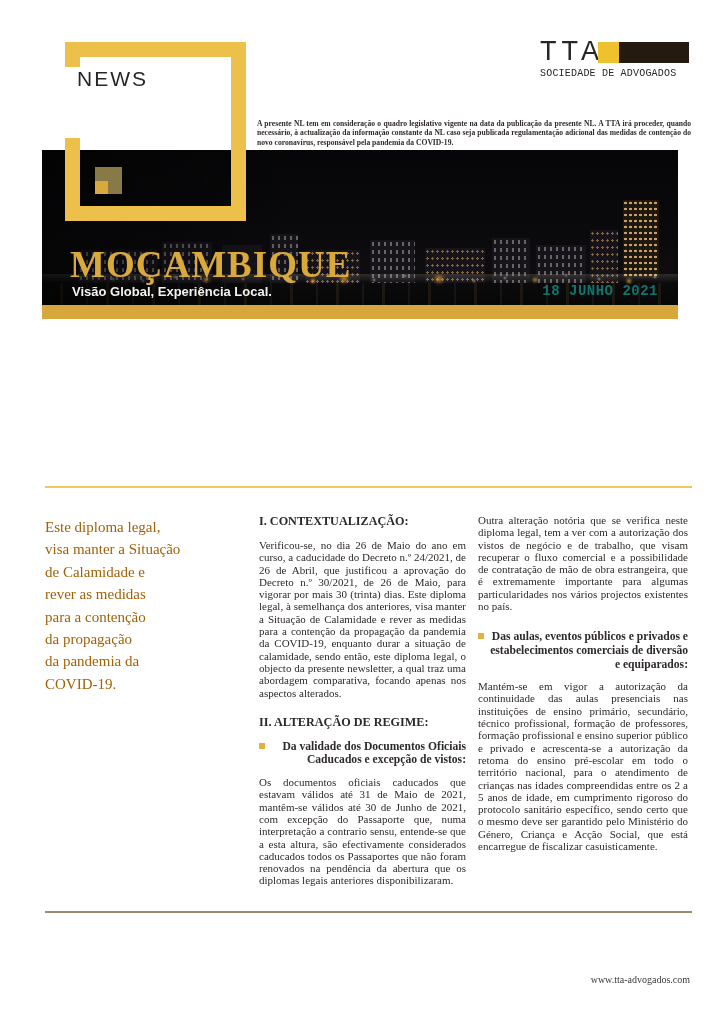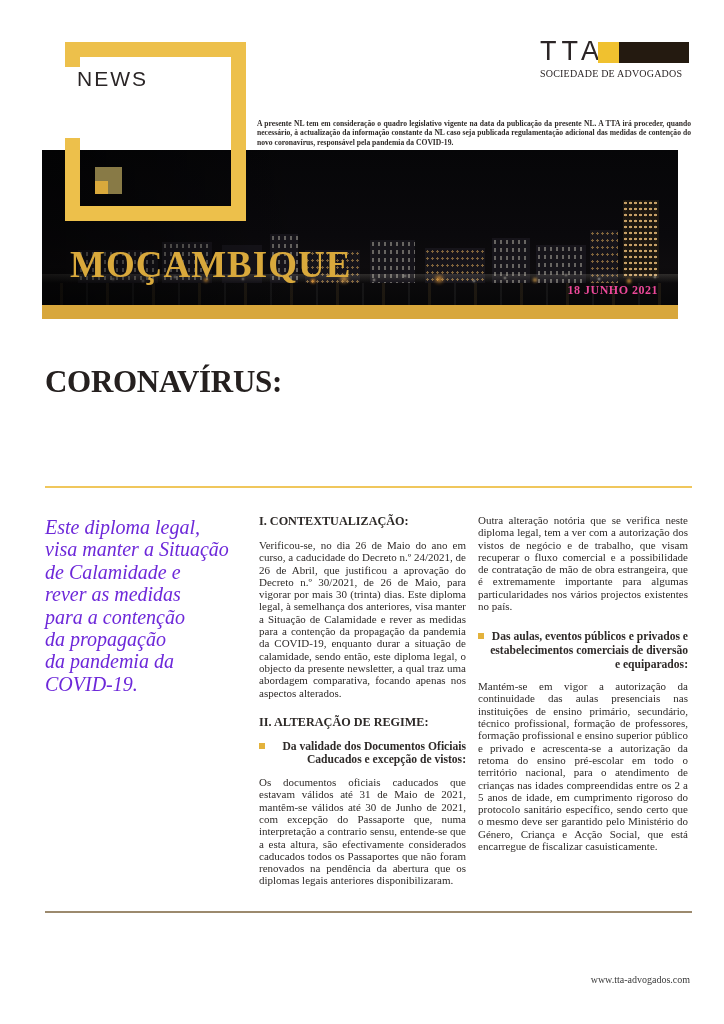--- a/index.html
+++ b/index.html
@@ -18,21 +18,21 @@
   .newsletter-name { position:absolute; left:77px; top:64px; z-index:4; color:#2a2526;
                      font-family:"Liberation Sans","DejaVu Sans",sans-serif; }
   .newsletter-name .l1 { font-size:21px; font-weight:400; letter-spacing:2px; line-height:29px; }
   .newsletter-name .l2 { font-size:28px; font-weight:700; letter-spacing:0.5px; line-height:30px; }
 
   .firm-logo { position:absolute; left:540px; top:38px; width:150px; }
   .firm-name { font-family:"Liberation Sans","DejaVu Sans",sans-serif; font-size:27px; font-weight:400;
                letter-spacing:5px; color:#2b2526; line-height:27px; }
   .firm-sq-gold { position:absolute; left:58px; top:4px; width:21px; height:21px; background:#F0C12F; }
   .firm-sq-dark { position:absolute; left:79px; top:4px; width:70px; height:21px; background:#241A10; }
-  .firm-subtitle { font-family:Liberation Serif, serif; font-size:10px; letter-spacing:0.2px;
+  .firm-subtitle { font-family:Liberation Mono, monospace; font-size:10px; letter-spacing:0.2px;
                    color:#2b2526; margin-top:3px; white-space:nowrap; }
 
   .disclaimer { position:absolute; left:257px; top:119px; width:434px; font-size:7.6px; line-height:9.3px;
                 font-weight:700; text-align:justify; color:#2f2a28; }
 
   
   .banner { position:absolute; left:42px; top:150px; width:636px; height:169px; z-index:1; }
   .banner-photo { position:absolute; left:0; top:0; width:636px; height:155px; overflow:hidden;
     background:linear-gradient(180deg,#060608 0%,#0a090c 55%,#0e0c0e 75%,#070708 100%); }
   .banner-goldbar { position:absolute; left:0; top:155px; width:636px; height:14px; background:#D8A73C; }
@@ -58,37 +58,37 @@
       462px -1px 2px 0 rgba(255,250,235,.8), 492px 1px 3px 1px rgba(255,190,90,.8),
       523px -4px 2px 0 rgba(255,250,235,.65), 556px 0 2px 0 rgba(255,250,235,.9),
       586px 2px 3px 1px rgba(255,180,70,.9), 612px -2px 2px 0 rgba(255,250,235,.8); }
   .banner-shade { position:absolute; left:0; top:0; width:636px; height:155px;
     background:linear-gradient(90deg, rgba(0,0,0,.55) 0%, rgba(0,0,0,0) 42%); }
 
   .banner-country { position:absolute; left:28px; top:93px; font-size:37px; font-weight:700;
                     letter-spacing:1px; color:#D9A93C; z-index:2; }
   .banner-tagline { position:absolute; left:30px; top:134px; font-family:"Liberation Sans","DejaVu Sans",sans-serif;
                     font-size:13px; font-weight:700; color:#f4f2ee; z-index:2; }
-  .banner-date { position:absolute; right:20px; top:133px; font-size:12px; font-weight:700;
-                 letter-spacing:0.5px; color:#ec4899; z-index:2; }
+  .banner-date { position:absolute; right:20px; top:133px; font-size:14px; font-weight:700;
+                 letter-spacing:0.5px; color:#0f766e; z-index:2;font-family:Liberation Mono, monospace; }
 
   .mini-square-olive { position:absolute; left:95px; top:167px; width:27px; height:27px; background:#887A46; z-index:4; }
   .mini-square-gold  { position:absolute; left:95px; top:181px; width:13px; height:13px; background:#D9A93C; z-index:5; }
 
   
   .headline { position:absolute; left:45px; top:363px; color:#25201f; letter-spacing:-0.3px; }
   .headline .h1 { font-size:31px; font-weight:700; line-height:37px; }
   .headline .h2 { font-size:30px; font-weight:400; line-height:37px; }
 
   .rule-gold { position:absolute; left:45px; top:486px; width:647px; height:2px; background:#F0C75C; }
   .rule-tan  { position:absolute; left:45px; top:911px; width:647px; height:2px; background:#9C8A6E; }
 
   
-  .lede { position:absolute; left:45px; top:516px; width:205px; font-style:italic; font-size:20px;
-          line-height:22.4px; color:#6d28d9; white-space:pre-line; }
+  .lede { position:absolute; left:45px; top:516px; width:205px; font-size:15px;
+          line-height:22.4px; color:#a16207; white-space:pre-line; }
 
   .col { position:absolute; top:514px; font-size:11px; line-height:12.3px; text-align:justify; color:#2e2a28; }
   .col-mid   { left:259px; width:207px; }
   .col-right { left:478px; width:210px; }
 
   .sec-heading { font-size:12.2px; font-weight:700; line-height:14px; margin-bottom:11px; text-align:left; }
   .sec-heading.second { margin-top:16px; }
   .bullet-item { position:relative; padding-left:12px; margin-bottom:9px; text-align:right; }
   .bullet-sq { position:absolute; left:0; top:3px; width:6px; height:6px; background:#E3B23C; }
   .bullet-title { font-size:11.6px; font-weight:700; line-height:13.6px; }
@@ -134,28 +134,28 @@
       <div class="bld win" style="left:494px; top:95px;  width:50px; height:38px;"></div>
       <div class="bld winy" style="left:548px; top:80px;  width:28px; height:53px;"></div>
       <div class="tower"></div>
       <div class="water-band"></div>
       <span class="lights"></span>
       <div class="reflection"></div>
       <div class="banner-shade"></div>
     </div>
     <div class="banner-goldbar"></div>
     <div class="banner-country">MOÇAMBIQUE</div>
+    <div class="banner-tagline">Visão Global, Experiência Local.</div>
     <div class="banner-date">18 JUNHO 2021</div>
   </div>
 
   <div class="mini-square-olive"></div>
   <div class="mini-square-gold"></div>
 
   <div class="headline">
-    <div class="h1">CORONAVÍRUS:</div>
   </div>
 
   <div class="rule-gold"></div>
 
   <div class="lede">Este diploma legal,
 visa manter a Situação
 de Calamidade e
 rever as medidas
 para a contenção
 da propagação

